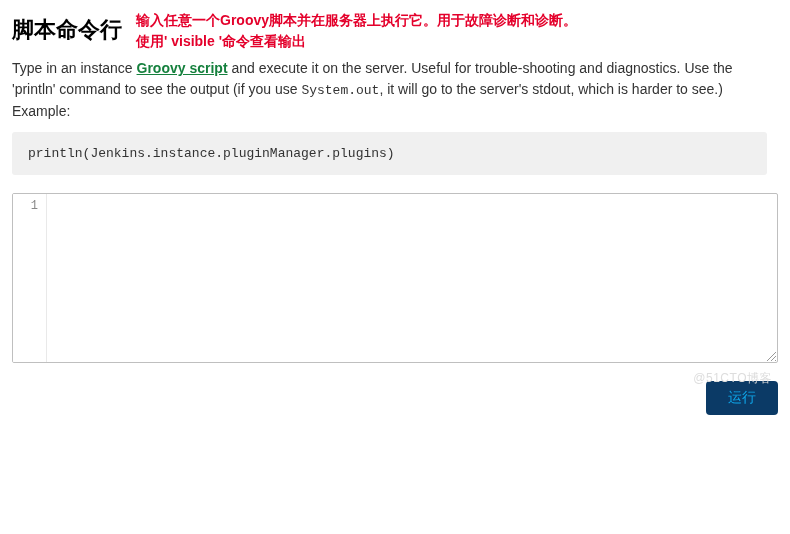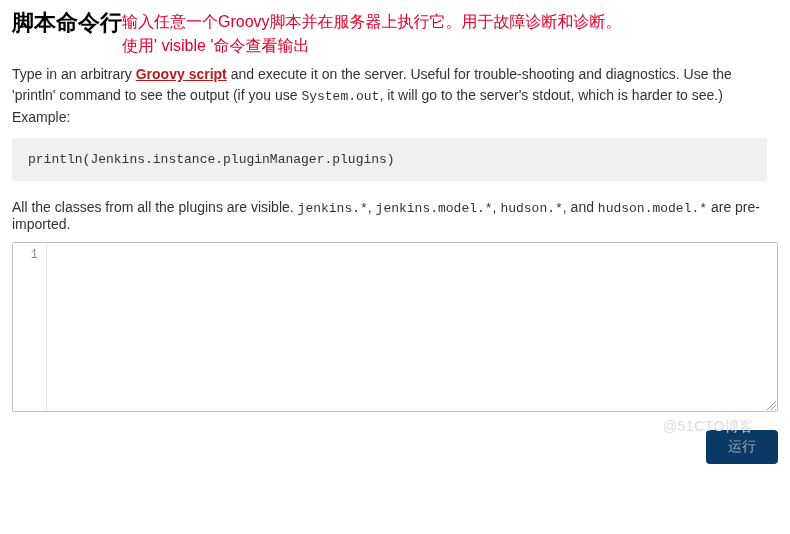--- a/index.html
+++ b/index.html
@@ -7,44 +7,46 @@
       margin: 0;
       padding: 8px 12px;
       font-family: -apple-system, BlinkMacSystemFont, "Segoe UI", Arial, sans-serif;
       font-size: 14px;
       color: #333;
       background: #fff;
       width: 790px;
     }
     .header-row {
       display: flex;
-      align-items: flex-start;
+      align-items: center;
+      gap: 14px;
       margin-bottom: 6px;
     }
     h1 {
       font-size: 22px;
       font-weight: 700;
       margin: 0;
       color: #000;
       white-space: nowrap;
     }
     .red-note {
       color: #e4002b;
-      font-size: 16px;
+      font-size: 14px;
       line-height: 1.5;
       margin-top: 2px;
+      font-weight: bold;
     }
     .desc {
       font-size: 14px;
       line-height: 1.5;
       color: #333;
       margin-bottom: 10px;
     }
     a.link {
-      color: #b91c1c;
+      color: #15803d;
       font-weight: 700;
       text-decoration: underline;
     }
     code.inline {
       font-family: Liberation Mono, monospace;
       font-size: 13px;
     }
     pre.codeblock {
       background: #f0f0f0;
       border-radius: 3px;
@@ -93,61 +95,58 @@
       width: 12px; height: 12px;
     }
     .resize-handle svg { display: block; }
     .btn-row {
       display: flex;
       justify-content: flex-end;
       margin-top: 18px;
     }
     button.run {
       background: #0b3a66;
-      color: #a3a3a3;
+      color: #0ea5e9;
       border: none;
       border-radius: 4px;
       padding: 8px 22px;
       font-size: 14px;
       font-weight: 400;
       cursor: pointer;
     }
     .watermark {
       position: absolute;
-      right: 24px;
+      right: 6px;
       bottom: 28px;
-      font-size: 14px;
+      font-size: 12px;
       color: #ddd;
       letter-spacing: 0.5px;
       pointer-events: none;
     }
     .page-wrap { position: relative; }
   </style>
 </head>
 <body>
 
 <div class="page-wrap">
 
   <div class="header-row">
     <h1>脚本命令行</h1>
     <div class="red-note">
       <div>输入任意一个Groovy脚本并在服务器上执行它。用于故障诊断和诊断。</div>
       <div>使用' visible '命令查看输出</div>
     </div>
   </div>
 
   <div class="desc">
-    <span>Type in an arbitrary </span><a href="#" class="link">Groovy script</a><span> and execute it on the server. Useful for trouble-shooting and diagnostics. Use the 'println' command to see the output (if you use </span><code class="inline">System.out</code><span>, it will go to the server's stdout, which is harder to see.) Example:</span>
+    <span>Type in an instance </span><a href="#" class="link">Groovy script</a><span> and execute it on the server. Useful for trouble-shooting and diagnostics. Use the 'println' command to see the output (if you use </span><code class="inline">System.out</code><span>, it will go to the server's stdout, which is harder to see.) Example:</span>
   </div>
 
   <pre class="codeblock">println(Jenkins.instance.pluginManager.plugins)</pre>
 
-  <div class="classes-note">
-    <span>All the classes from all the plugins are visible. </span><code class="inline">jenkins.*</code><span>, </span><code class="inline">jenkins.model.*</code><span>, </span><code class="inline">hudson.*</code><span>, and </span><code class="inline">hudson.model.*</code><span> are pre-imported.</span>
-  </div>
 
   <div class="editor-wrap">
     <div class="gutter">
       <div class="ln">1</div>
     </div>
     <div class="editor-area"></div>
     <div class="resize-handle">
       <svg width="12" height="12">
           <path d="M2 11 L11 2 M6 11 L11 6 M10 11 L11 10" stroke="#999" stroke-width="1" fill="none"></path>
         </svg>

